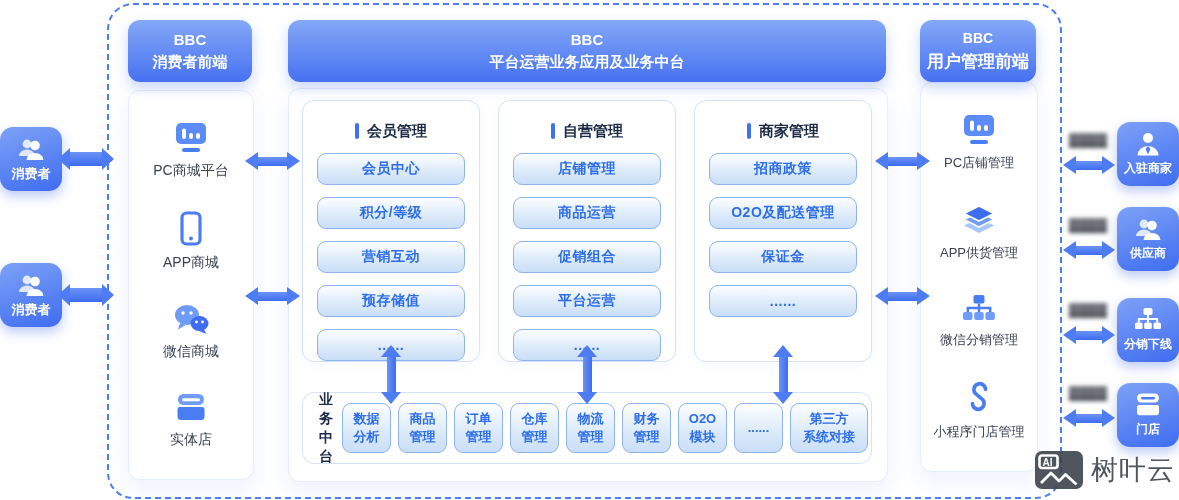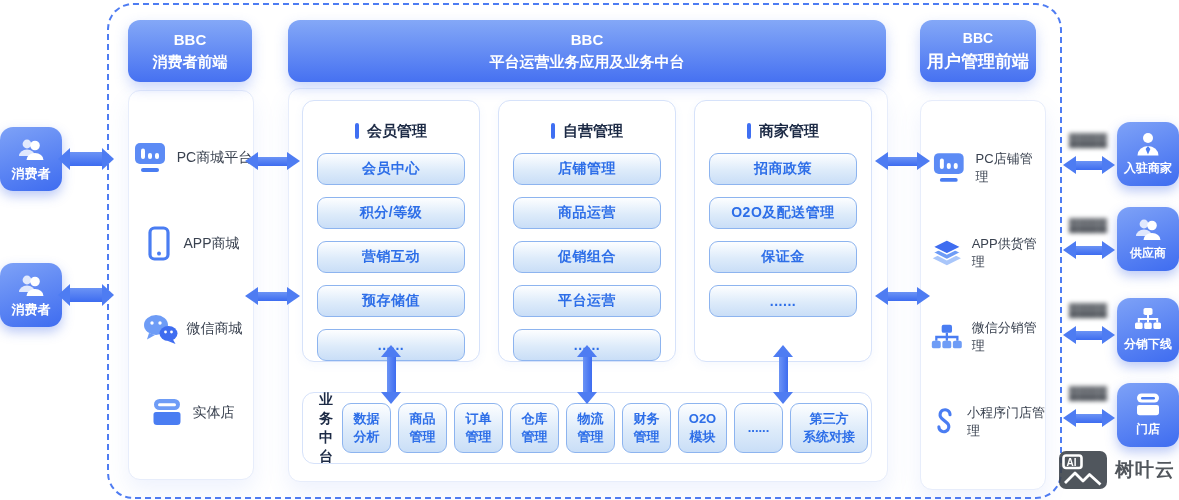--- a/index.html
+++ b/index.html
@@ -13,21 +13,21 @@
   .hdr{position:absolute;border-radius:12px;z-index:2;color:#fff;font-weight:bold;
     background:linear-gradient(180deg,#84a8f7 0%,#4671f1 100%);
     box-shadow:0 6px 14px rgba(70,110,240,.28);
     display:flex;flex-direction:column;align-items:center;justify-content:center;line-height:1.5;}
   .hdr .l1{font-size:15px;} .hdr .l2{font-size:15px;}
 
   .body-card{position:absolute;background:#fff;border:1px solid #e7edfb;border-radius:12px;
     box-shadow:0 10px 22px rgba(90,130,240,.10);z-index:1;}
 
   .panel-items{display:flex;flex-direction:column;justify-content:space-evenly;align-items:center;height:100%;}
-  .p-item{display:flex;flex-direction:row;align-items:center;gap:7px;}
+  .p-item{display:flex;flex-direction:column;align-items:center;gap:7px;}
   .p-label{font-size:14px;color:#3a4250;}
   .p-label.sm{font-size:13px;}
 
   .group{position:absolute;top:100px;width:178px;height:262px;background:#fff;
     border:1.5px solid #d6e2fa;border-radius:12px;z-index:2;padding-top:20px;box-sizing:border-box;
     box-shadow:0 3px 10px rgba(90,130,240,.06);}
   .g-title{display:flex;align-items:center;justify-content:center;gap:8px;
     font-size:15px;font-weight:bold;color:#1c2a45;height:20px;}
   .g-bar{width:4px;height:16px;border-radius:2px;background:#3f6ff2;}
   .chip{height:30px;margin:12px 14px 0;display:flex;align-items:center;justify-content:center;
@@ -62,21 +62,21 @@
   .band .shaft-h{height:14px;}
   .varrow{position:absolute;display:flex;flex-direction:column;align-items:center;z-index:5;}
   .t-u{width:0;height:0;border-left:10px solid transparent;border-right:10px solid transparent;border-bottom:12px solid #4e7cf2;}
   .t-d{width:0;height:0;border-left:10px solid transparent;border-right:10px solid transparent;border-top:12px solid #4e7cf2;}
   .shaft-v{flex:1;width:9px;background:linear-gradient(90deg,#6b93f5,#3d6cf0);}
 
   .tag{position:absolute;width:60px;text-align:center;font-size:13px;font-weight:bold;color:#2f343c;
     filter:blur(2px);z-index:4;}
 
   .wm{position:absolute;right:4px;top:451px;display:flex;align-items:center;gap:8px;z-index:3;opacity:.9;}
-  .wm-text{font-size:19px;font-weight:bold;color:#3f444b;letter-spacing:1px;}
+  .wm-text{font-size:27px;font-weight:normal;color:#3f444b;letter-spacing:1px;}
 </style>
 </head>
 <body>
 
 <div class="canvas">
 
   <div class="dashed-frame"></div>
 
   <div class="actor" style="left:0;top:127px;">
     <svg width="30" height="26" viewBox="0 0 30 26">
@@ -275,21 +275,21 @@
   <div class="harrow" style="left:875px;top:287px;width:55px;height:18px;">
     <div class="t-l"></div>
       <div class="shaft-h"></div>
       <div class="t-r"></div>
   </div>
 
   <div class="hdr" style="left:920px;top:20px;width:116px;height:62px;font-size:14px;">
     <span class="l1" style="font-size:14px;">BBC</span>
     <span class="l2" style="font-size:17px;">用户管理前端</span>
   </div>
-  <div class="body-card" style="left:920px;top:100px;width:116px;height:388px;padding-left:8px;">
+  <div class="body-card" style="left:920px;top:82px;width:116px;height:388px;">
     <div class="panel-items">
       <div class="p-item">
         <svg width="40" height="34" viewBox="0 0 40 34">
           <rect x="5" y="2" width="30" height="21" rx="5" fill="#5c8bf5"></rect>
           <rect x="11" y="7.5" width="4" height="10.5" rx="2" fill="#fff"></rect>
           <rect x="18" y="12" width="4" height="6" rx="2" fill="#fff"></rect>
           <rect x="25" y="12" width="4" height="6" rx="2" fill="#fff"></rect>
           <rect x="11" y="27" width="18" height="4" rx="2" fill="#4a7df2"></rect>
         </svg>
         <span class="p-label sm">PC店铺管理</span>

